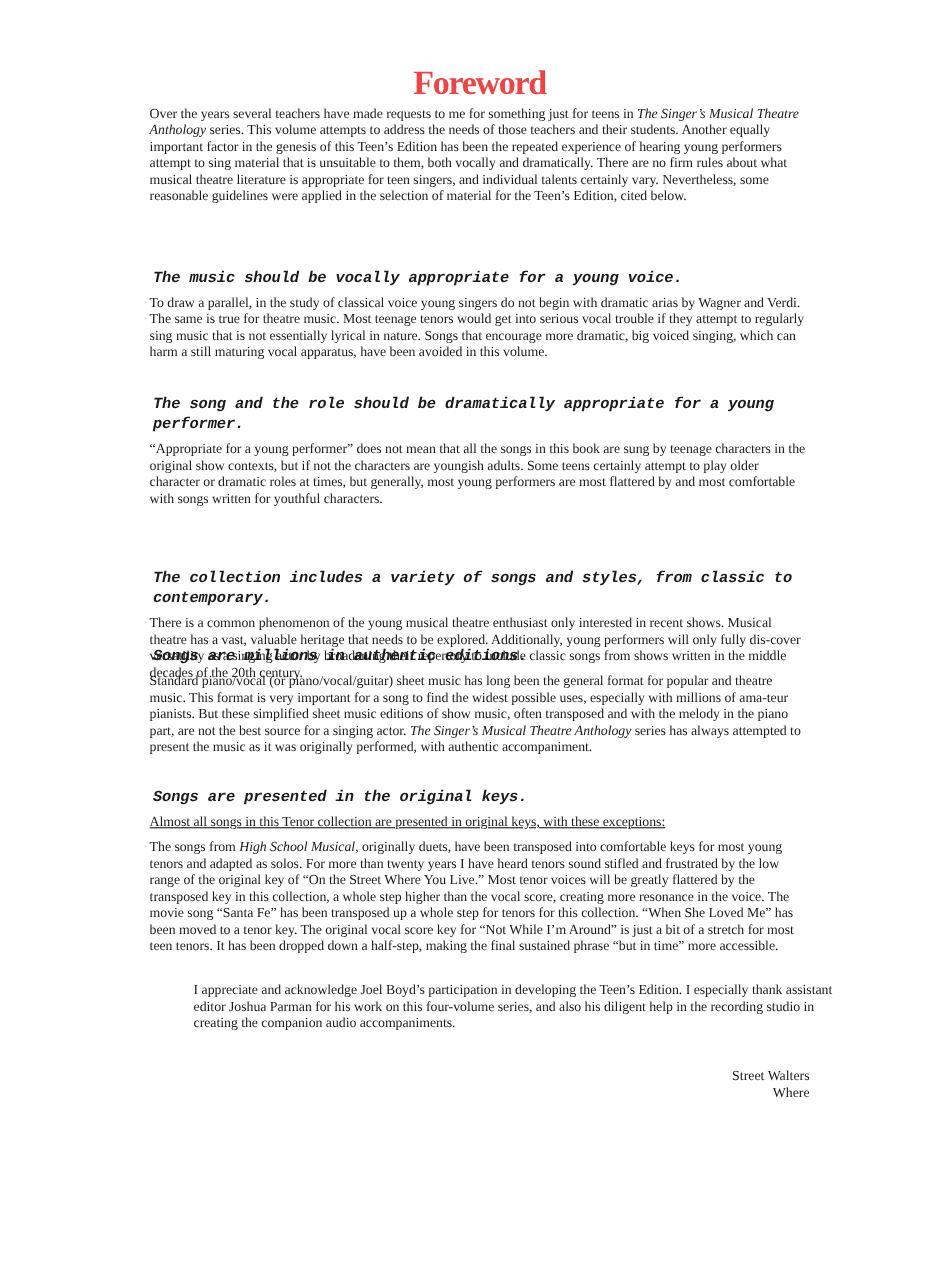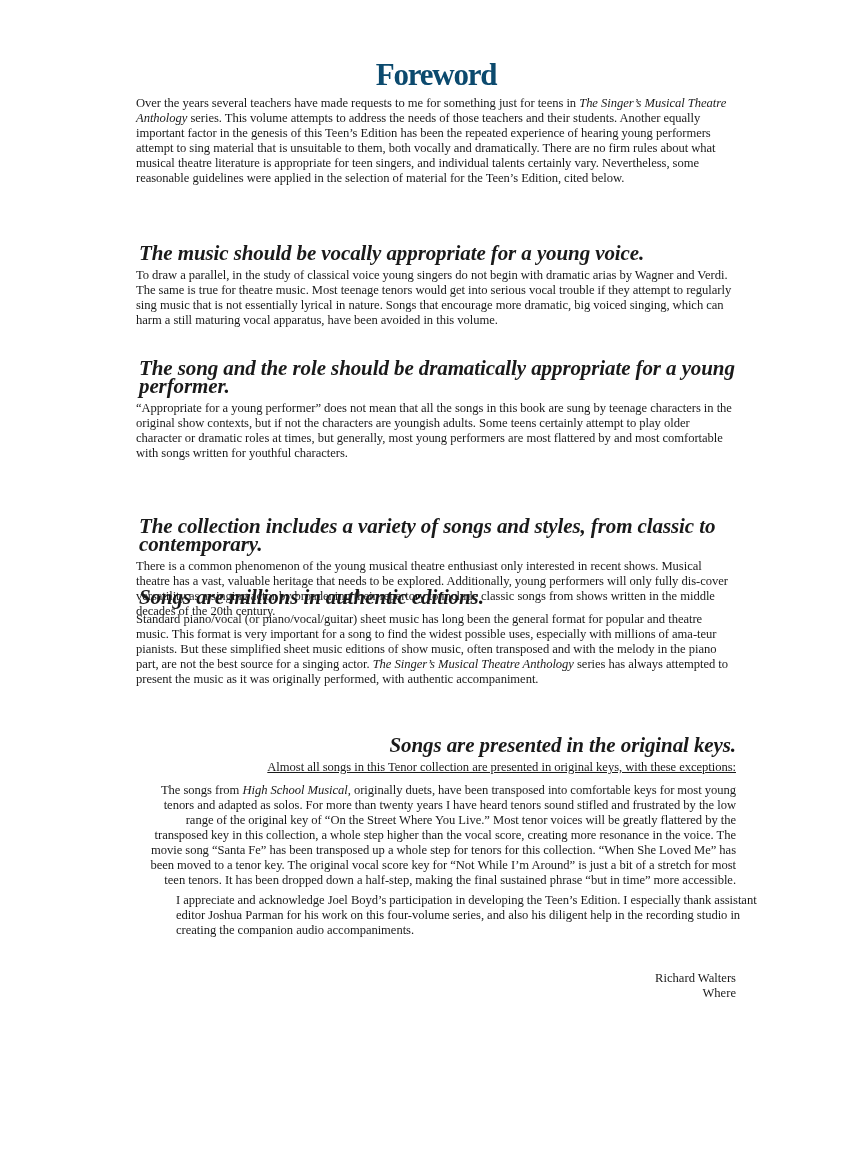--- a/index.html
+++ b/index.html
@@ -5,28 +5,28 @@
   html, body { margin: 0; padding: 0; background: #ffffff; }
   body {
     width: 864px; height: 1152px; position: relative; overflow: hidden;
     font-family: "Liberation Serif", "DejaVu Serif", serif;
     color: #1a1a1a;
   }
   .page { position: absolute; left: 136px; top: 0; width: 600px; }
   .title {
     position: absolute; left: 0; width: 600px; top: 34px;
     text-align: center; font-weight: bold; font-size: 31px; letter-spacing: -1.2px;
-    line-height: 40px; color: #0c4a6e;
+    line-height: 40px; color: #ef4444;
   }
   .p {
     font-size: 12.6px; line-height: 15px; margin: 0; letter-spacing: -0.05px;
   }
   .h {
-    font-size: 21px; font-weight: bold; font-style: italic; line-height: 18px;
-    margin: 0; padding-left: 3px; letter-spacing: -0.1px;
+    font-size: 14px; font-weight: bold; font-style: italic; line-height: 18px;
+    margin: 0; padding-left: 3px; letter-spacing: -0.1px; font-family: Liberation Mono, monospace;
   }
   em { font-style: italic; }
   .block { position: absolute; left: 0; width: 600px; }
   .sig { position: absolute; right: 0; text-align: right; font-size: 12.6px; line-height: 15px; }
 </style>
 </head>
 <body>
 
 <div class="page">
 
@@ -49,28 +49,28 @@
   <div class="block" style="top:473px;margin-top:44px;">
     <h2 class="h">The collection includes a variety of songs and styles, from classic to contemporary.</h2>
     <p class="p" style="margin-top:6px;">There is a common phenomenon of the young musical theatre enthusiast only interested in recent shows. Musical theatre has a vast, valuable heritage that needs to be explored. Additionally, young performers will only fully dis-cover versatility as a singing actor by broadening their repertory to include classic songs from shows written in the middle decades of the 20th century.</p>
   </div>
 
   <div class="block" style="top:588px;">
     <h2 class="h">Songs are millions in authentic editions.</h2>
     <p class="p" style="margin-top:6px;"><span>Standard piano/vocal (or piano/vocal/guitar) sheet music has long been the general format for popular and theatre music. This format is very important for a song to find the widest possible uses, especially with millions of ama-teur pianists. But these simplified sheet music editions of show music, often transposed and with the melody in the piano part, are not the best source for a singing actor. </span><em>The Singer’s Musical Theatre Anthology</em><span> series has always attempted to present the music as it was originally performed, with authentic accompaniment.</span></p>
   </div>
 
-  <div class="block" style="top:736px;text-align:right;">
+  <div class="block" style="top:716px;">
     <h2 class="h">Songs are presented in the original keys.</h2>
     <p class="p" style="margin-top:6px;text-decoration:underline;">Almost all songs in this Tenor collection are presented in original keys, with these exceptions:</p>
     <p class="p" style="margin-top:8px;"><span>The songs from </span><em>High School Musical</em><span>, originally duets, have been transposed into comfortable keys for most young tenors and adapted as solos. For more than twenty years I have heard tenors sound stifled and frustrated by the low range of the original key of “On the Street Where You Live.” Most tenor voices will be greatly flattered by the transposed key in this collection, a whole step higher than the vocal score, creating more resonance in the voice. The movie song “Santa Fe” has been transposed up a whole step for tenors for this collection. “When She Loved Me” has been moved to a tenor key. The original vocal score key for “Not While I’m Around” is just a bit of a stretch for most teen tenors. It has been dropped down a half-step, making the final sustained phrase “but in time” more accessible.</span></p>
   </div>
 
   <div class="block" style="top:893px;margin-left:40px;">
     <p class="p">I appreciate and acknowledge Joel Boyd’s participation in developing the Teen’s Edition. I especially thank assistant editor Joshua Parman for his work on this four-volume series, and also his diligent help in the recording studio in creating the companion audio accompaniments.</p>
   </div>
 
   <div class="sig" style="top:971px;">
-    <div>Richard Walters</div>
+    <div>Street Walters</div>
     <div>Where</div>
   </div>
 
 </div>
 
 </body></html>

